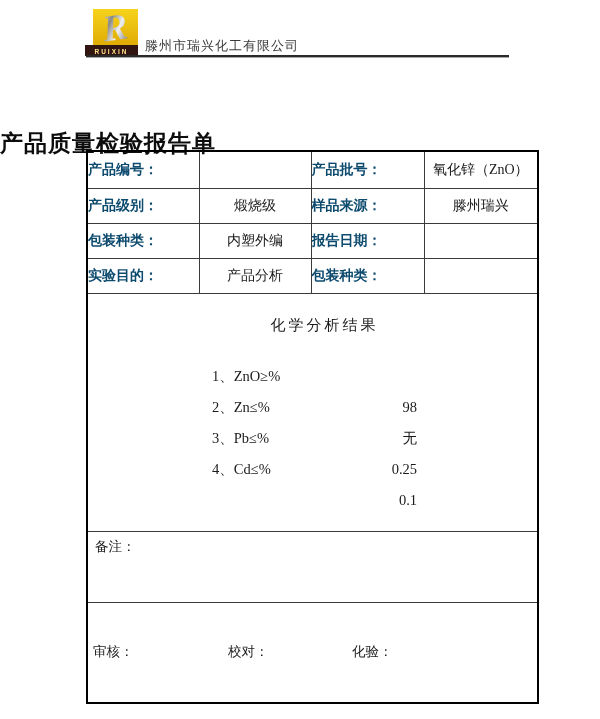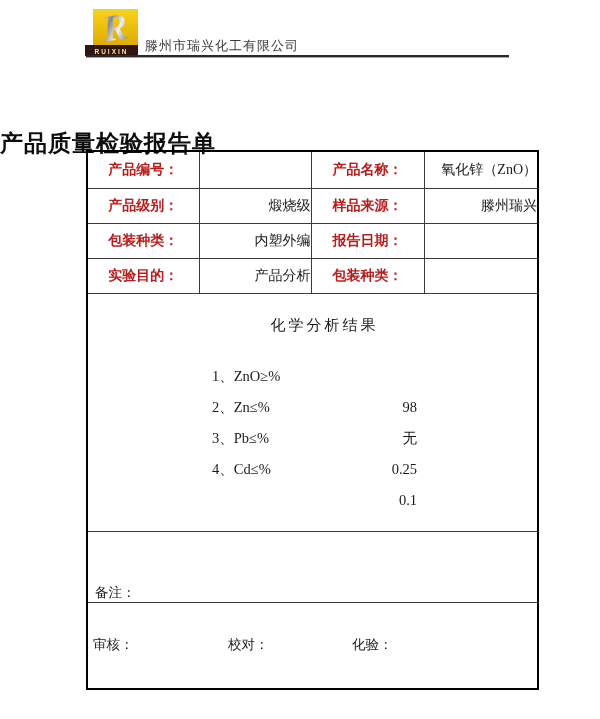--- a/index.html
+++ b/index.html
@@ -33,46 +33,46 @@
   table.report {
     position:absolute; left:86px; top:150px; width:451px;
     border-collapse:collapse; table-layout:fixed;
     border:2px solid #000;
   }
   table.report td { border:1px solid #3a3a3a; overflow:hidden; }
   tr.r1 td { height:37px; }
   tr.r2 td, tr.r3 td, tr.r4 td { height:35px;margin-left:15px; }
   tr.r-analysis td { height:238px; vertical-align:top;margin-left:36px; }
   tr.r-remarks td { height:71px; vertical-align:top; }
-  tr.r-sign td { height:87px; }
+  tr.r-sign td { height:101px; }
 
   td.label-cell {
-    text-align:center; font-family:"Liberation Sans", sans-serif;
-    font-weight:700; font-size:14px; color:#b91c1c;
+    font-family:"Liberation Sans", sans-serif;
+    font-weight:700; font-size:14px; color:#0c4a6e;
   }
   td.value-cell {
-    text-align:right; font-family:"Liberation Serif", serif;
+    text-align:center; font-family:"Liberation Serif", serif;
     font-size:14px; color:#1a1a1a;
   }
 
   .analysis-heading {
     margin-top:22px; position:relative; left:12px; text-align:center;
     font-family:"Liberation Serif", serif; font-size:15px; letter-spacing:3px; color:#1a1a1a;
   }
   .analysis-items { margin-top:26px; }
   .analysis-item {
     display:flex; justify-content:space-between;
     margin-left:124px; width:205px; height:31px; line-height:31px;
     font-family:"Liberation Serif", serif; font-size:14.5px; color:#1a1a1a;flex-direction:column;
   }
   .analysis-item .item-value { text-align:right; }
 
   .remarks-label {
     padding:6px 0 0 7px; font-family:"Liberation Serif", serif;
-    font-size:13.5px; color:#1a1a1a;margin-top:46px;
+    font-size:13.5px; color:#1a1a1a;
   }
 
   td.sign-cell { position:relative; }
   .sign-item {
     position:absolute; top:50%; transform:translateY(-50%);
     font-family:"Liberation Serif", serif; font-size:13.5px; color:#1a1a1a;
   }
   .sign-review  { left:5px; }
   .sign-proof   { left:140px; }
   .sign-assay   { left:264px; }
@@ -112,21 +112,21 @@
         <col style="width:112px">
         <col style="width:112px">
         <col style="width:113px">
         <col style="width:114px">
       </colgroup>
 
     <tbody>
         <tr class="r1">
       <td class="label-cell">产品编号：</td>
       <td class="value-cell"></td>
-      <td class="label-cell">产品名称：</td>
+      <td class="label-cell">产品批号：</td>
       <td class="value-cell">氧化锌（ZnO）</td>
     </tr>
     <tr class="r2">
       <td class="label-cell">产品级别：</td>
       <td class="value-cell">煅烧级</td>
       <td class="label-cell">样品来源：</td>
       <td class="value-cell">滕州瑞兴</td>
     </tr>
     <tr class="r3">
       <td class="label-cell">包装种类：</td>

